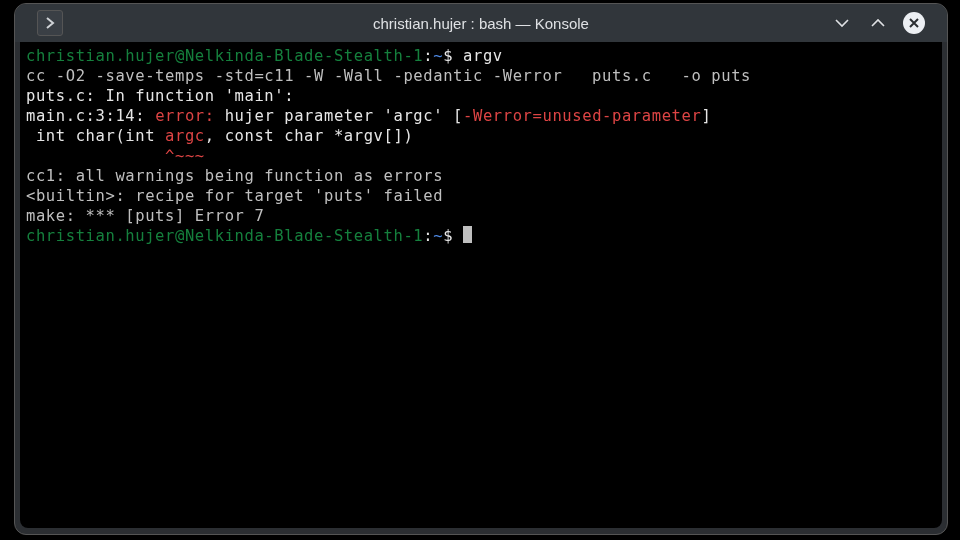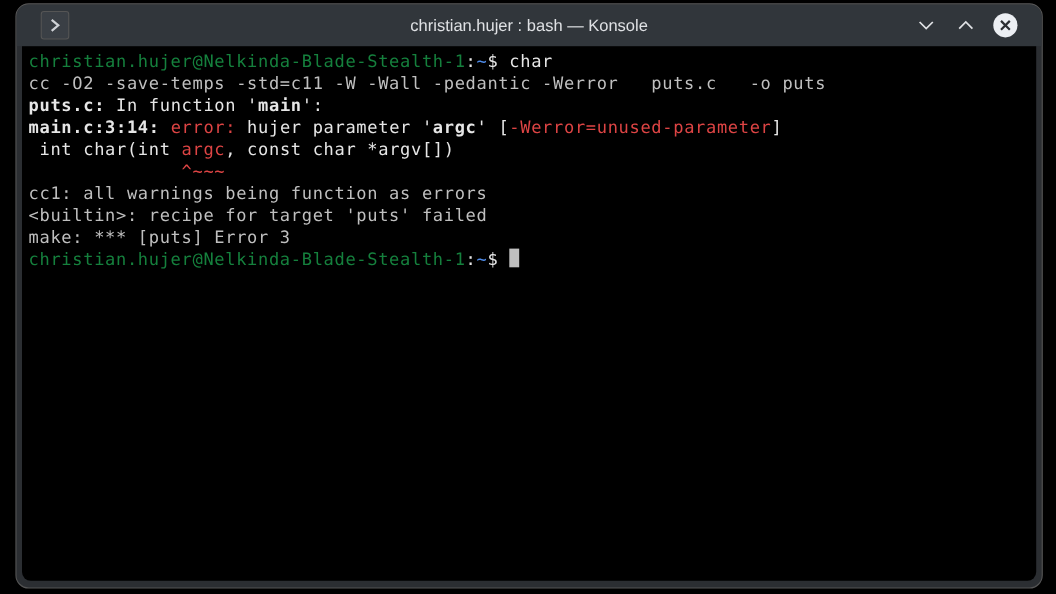--- a/index.html
+++ b/index.html
@@ -9,21 +9,21 @@
   .menu-btn{width:24px;height:24px;border:1px solid #555;border-radius:3px;background:#3a3f45;display:flex;align-items:center;justify-content:center;margin-right:10px}
   .menu-btn svg{display:block}
   .title{position:absolute;left:0;right:0;text-align:center;pointer-events:none;font-weight:400}
   .tb-right{margin-left:auto;display:flex;align-items:center;gap:14px}
   .win-btn{width:22px;height:22px;display:flex;align-items:center;justify-content:center;color:#dfe1e4}
   .close-circ{width:22px;height:22px;border-radius:50%;background:#eceff3;display:flex;align-items:center;justify-content:center}
   .terminal{position:absolute;left:5px;right:5px;top:38px;bottom:6px;background:#000;border-radius:0 0 8px 8px;padding:4px 6px;font-family:"DejaVu Sans Mono","Liberation Mono",monospace;font-size:15.5px;line-height:20px;letter-spacing:.6px;white-space:pre;color:#bfbfbf;overflow:hidden}
   .g{color:#15803d}
   .bl{color:#4e8ae6}
   .wht{color:#e6e6e6}
-  .bwht{color:#e6e6e6;font-weight:bold}
+  .bwht{color:#e6e6e6;font-weight:normal}
   .rd{color:#d44}
   .brd{color:#d44;font-weight:normal}
   .cursor{display:inline-block;width:9px;height:17px;background:#bfbfbf;vertical-align:-2px}
 </style>
 </head>
 <body>
 
 <div class="frame">
 
   <div class="titlebar">
@@ -47,24 +47,24 @@
         </svg>
       </div>
       <div class="close-circ">
         <svg width="12" height="12" viewBox="0 0 12 12">
           <path d="M2 2 L10 10 M10 2 L2 10" stroke="#2b2e32" stroke-width="2"></path>
         </svg>
       </div>
     </div>
   </div>
 
-  <div class="terminal"><span class="g">christian.hujer@Nelkinda-Blade-Stealth-1</span><span class="wht">:</span><span class="bl">~</span><span class="wht">$ </span><span class="wht">char</span>
+  <div class="terminal"><span class="g">christian.hujer@Nelkinda-Blade-Stealth-1</span><span class="wht">:</span><span class="bl">~</span><span class="wht">$ </span><span class="wht">argv</span>
 <span>cc -O2 -save-temps -std=c11 -W -Wall -pedantic -Werror   puts.c   -o puts</span>
 <span class="bwht">puts.c:</span><span class="wht"> In function '</span><span class="bwht">main</span><span class="wht">':</span>
 <span class="bwht">main.c:3:14: </span><span class="brd">error: </span><span class="wht">hujer parameter '</span><span class="bwht">argc</span><span class="wht">' [</span><span class="brd">-Werror=unused-parameter</span><span class="wht">]</span>
 <span class="wht"> int char(int </span><span class="rd">argc</span><span class="wht">, const char *argv[])</span>
 <span>              </span><span class="rd">^~~~</span>
 <span>cc1: all warnings being function as errors</span>
 <span>&lt;builtin&gt;: recipe for target 'puts' failed</span>
-<span>make: *** [puts] Error 3</span>
+<span>make: *** [puts] Error 7</span>
 <span class="g">christian.hujer@Nelkinda-Blade-Stealth-1</span><span class="wht">:</span><span class="bl">~</span><span class="wht">$ </span><span class="cursor"></span></div>
 
 </div>
 
 </body></html>

